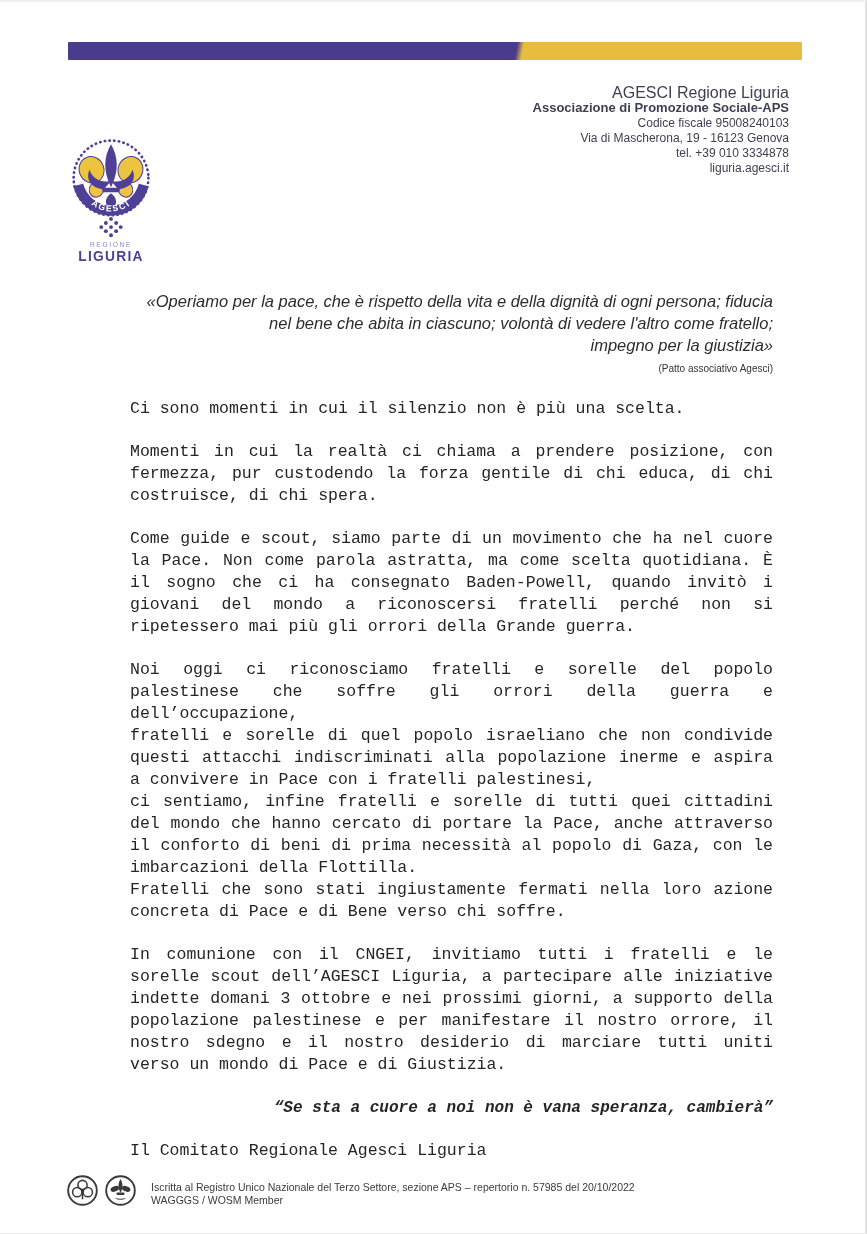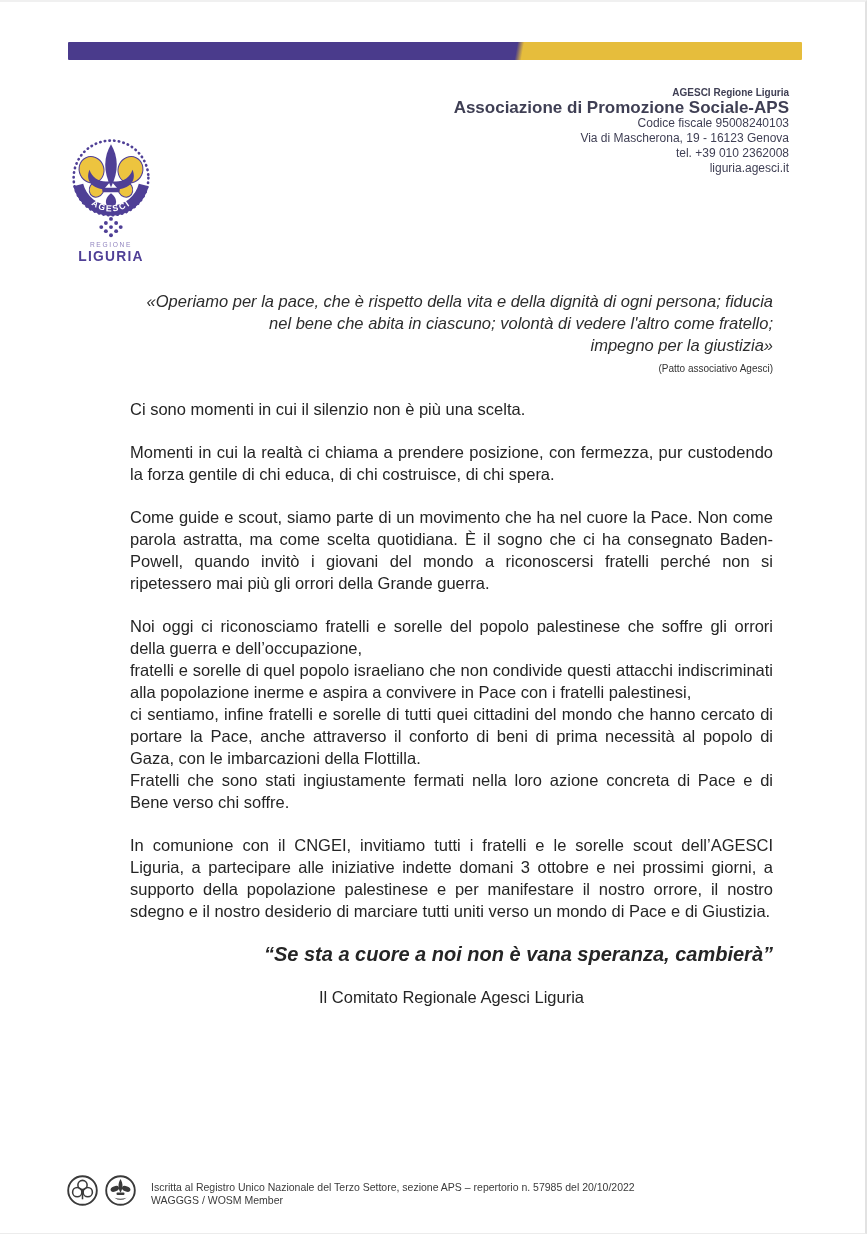--- a/index.html
+++ b/index.html
@@ -16,42 +16,42 @@
     background:linear-gradient(100deg, var(--bar-purple) 0%, var(--bar-purple) 61%, var(--bar-yellow) 61.9%, var(--bar-yellow) 100%);
     border-radius:1px;
   }
 
   
   .header-block {
     position:absolute; right:76px; top:84px; text-align:right;
     color:var(--header-text); font-size:12px; line-height:14px;
   }
   .header-block .hl { margin:0 0 1px 0; }
-  .header-block .b1 { font-size:10px; font-weight:bold; }
-  .header-block .b2 { font-size:17px; font-weight:bold; }
+  .header-block .b1 { font-size:16px; font-weight:normal; }
+  .header-block .b2 { font-size:13px; font-weight:bold; }
 
   
   .logo-wrap { position:absolute; left:70px; top:136px; width:82px; }
 
   
   .content {
     position:absolute; left:130px; top:288px; width:643px;
     color:#252525; font-size:16.5px; line-height:22px;
   }
   .quote { text-align:right; font-style:italic; color:#2d2d2d; }
   .quote-attr { font-style:normal; font-size:10px; color:#333; margin-top:2px; }
-  .body { margin-top:18px; }
+  .body { margin-top:18px;font-family:Liberation Mono, monospace; }
   .body .para { margin:0 0 21px 0; text-align:justify; }
   .body .para-group { margin:0 0 21px 0; }
   .body .para-group div { text-align:justify; }
   .closing {
     text-align:right; font-style:italic; font-weight:bold;
-    margin:0 0 21px 0; font-size:20px;
+    margin:0 0 21px 0; font-size:16px;
   }
-  .signature div { margin:0;text-align:center; }
+  .signature div { margin:0; }
 
   
   .footer { position:absolute; left:66px; top:1172px; display:flex; align-items:center; }
   .footer .icons { display:flex; gap:5px; }
   .footer-text {
     margin-left:14px; padding-top:6px; color:#3b3b3b;
     font-size:10.5px; line-height:12.5px;
   }
 </style>
 </head>
@@ -59,21 +59,21 @@
 
 <div class="page">
 
   <div class="topbar"></div>
 
   <div class="header-block">
     <div class="hl b1">AGESCI Regione Liguria</div>
     <div class="hl b2">Associazione di Promozione Sociale-APS</div>
     <div class="hl">Codice fiscale 95008240103</div>
     <div class="hl">Via di Mascherona, 19 - 16123 Genova</div>
-    <div class="hl">tel. +39 010 2362008</div>
+    <div class="hl">tel. +39 010 3334878</div>
     <div class="hl">liguria.agesci.it</div>
   </div>
 
   <div class="logo-wrap">
     <svg width="82" height="129" viewBox="0 0 80 126">
 
       <circle cx="40" cy="39" r="36.5" fill="none" stroke="#4f3f96" stroke-width="2.6" stroke-dasharray="0.4 4.2" stroke-linecap="round"></circle>
 
       <g fill="#edc43f" stroke="#4f3f96" stroke-width="1">
         <ellipse cx="21" cy="31" rx="12" ry="13" transform="rotate(-25 21 31)"></ellipse>

